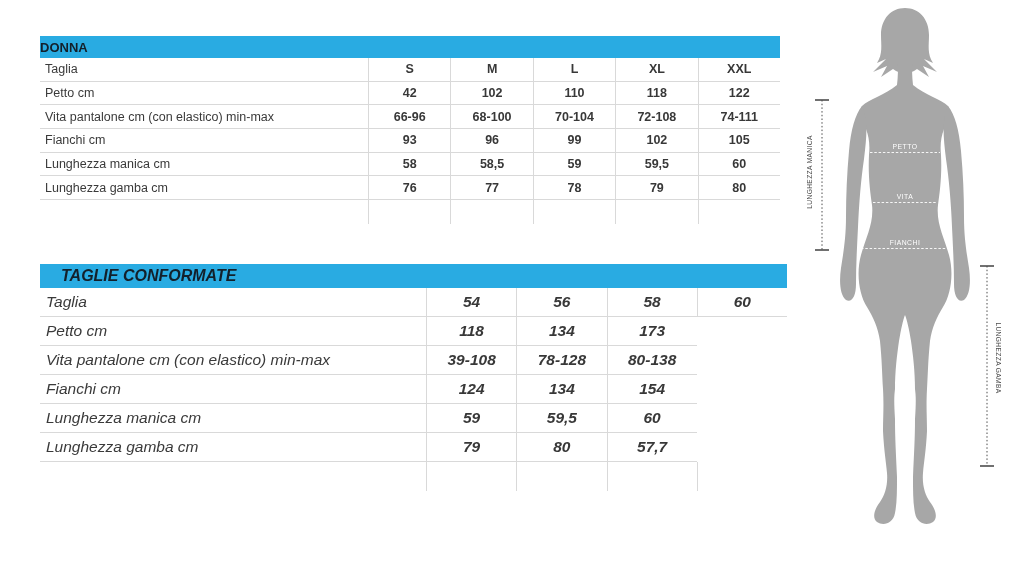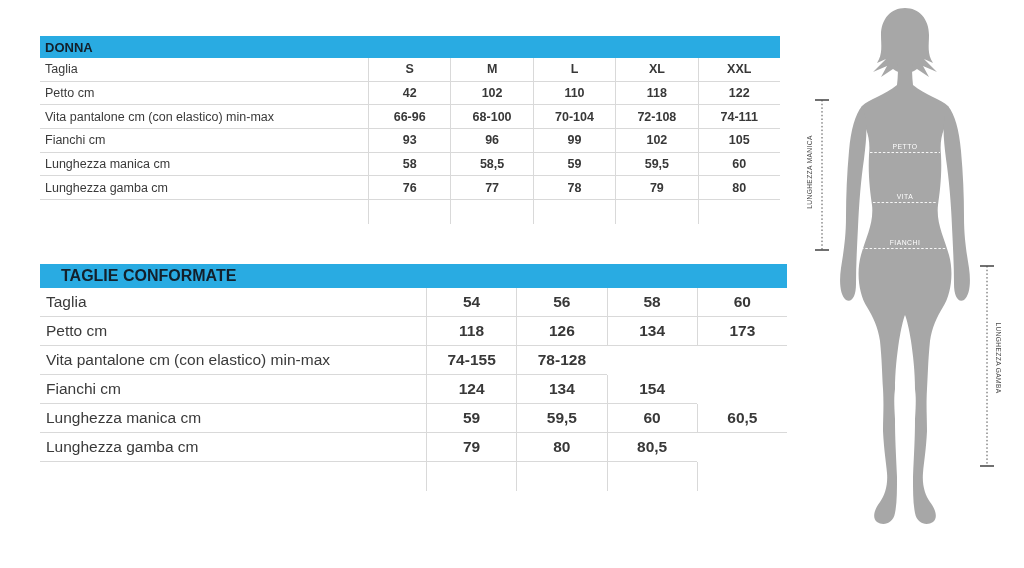--- a/index.html
+++ b/index.html
@@ -16,27 +16,27 @@
     width:1024px;height:568px;position:relative;overflow:hidden;
     background:#ffffff;color:var(--text);
     font-family:"Liberation Sans","DejaVu Sans",sans-serif;
   }
   .size-table{position:absolute;}
   .tbl-header{
     background:var(--accent);display:flex;align-items:center;
     font-weight:bold;color:var(--title);
   }
   #table-donna{left:40px;top:36px;width:740px;}
-  #table-donna .tbl-header{height:22px;font-size:13px;padding-left:5px;}
+  #table-donna .tbl-header{height:22px;font-size:13px;}
   #table-donna .tr{display:grid;grid-template-columns:328px repeat(5,82.4px);height:23.7px;}
   #table-donna{font-size:12.5px;}
   #table-conformate{left:40px;top:264px;width:747px;}
   #table-conformate .tbl-header{height:24px;font-size:16px;padding-left:21px;}
   #table-conformate .tr{display:grid;grid-template-columns:386px repeat(4,90.25px);height:29px;}
-  #table-conformate{font-size:15.5px;}
+  #table-conformate{font-size:15.5px;font-style:italic;}
   .td{
     display:flex;align-items:center;border-bottom:1px solid var(--border);
     white-space:nowrap;overflow:hidden;
   }
   .td + .td{border-left:1px solid var(--border);}
   .td.label{padding-left:5px;font-weight:400;}
   #table-conformate .td.label{padding-left:6px;}
   .td.val{justify-content:center;font-weight:bold;color:#383838;}
   .tr.stub{height:9px;}
   .tr.stub .td{border-bottom:none;}
@@ -121,47 +121,46 @@
   <div class="tr">
     <div class="td label">Taglia</div>
     <div class="td val">54</div>
     <div class="td val">56</div>
     <div class="td val">58</div>
     <div class="td val">60</div>
   </div>
   <div class="tr">
     <div class="td label">Petto cm</div>
     <div class="td val">118</div>
-    <div class="td val">126</div>
     <div class="td val">134</div>
     <div class="td val">173</div>
   </div>
   <div class="tr">
     <div class="td label">Vita pantalone cm (con elastico) min-max</div>
-    <div class="td val">74-155</div>
+    <div class="td val">39-108</div>
     <div class="td val">78-128</div>
+    <div class="td val">80-138</div>
   </div>
   <div class="tr">
     <div class="td label">Fianchi cm</div>
     <div class="td val">124</div>
     <div class="td val">134</div>
     <div class="td val">154</div>
   </div>
   <div class="tr">
     <div class="td label">Lunghezza manica cm</div>
     <div class="td val">59</div>
     <div class="td val">59,5</div>
     <div class="td val">60</div>
-    <div class="td val">60,5</div>
   </div>
   <div class="tr">
     <div class="td label">Lunghezza gamba cm</div>
     <div class="td val">79</div>
     <div class="td val">80</div>
-    <div class="td val">80,5</div>
+    <div class="td val">57,7</div>
   </div>
   <div class="tr stub">
     <div class="td"></div>
       <div class="td"></div>
     <div class="td"></div>
       <div class="td"></div>
     <div class="td"></div>
   </div>
 </div>
 

